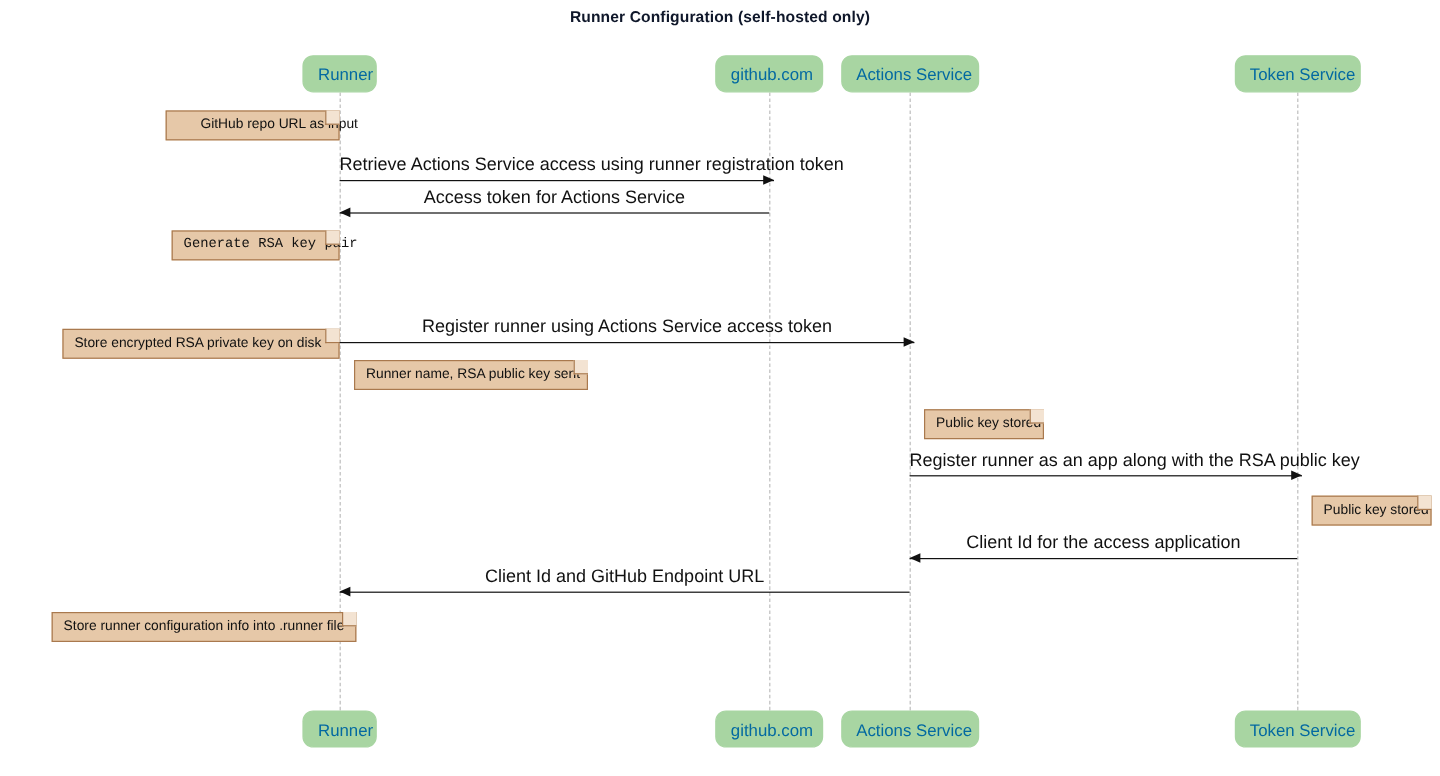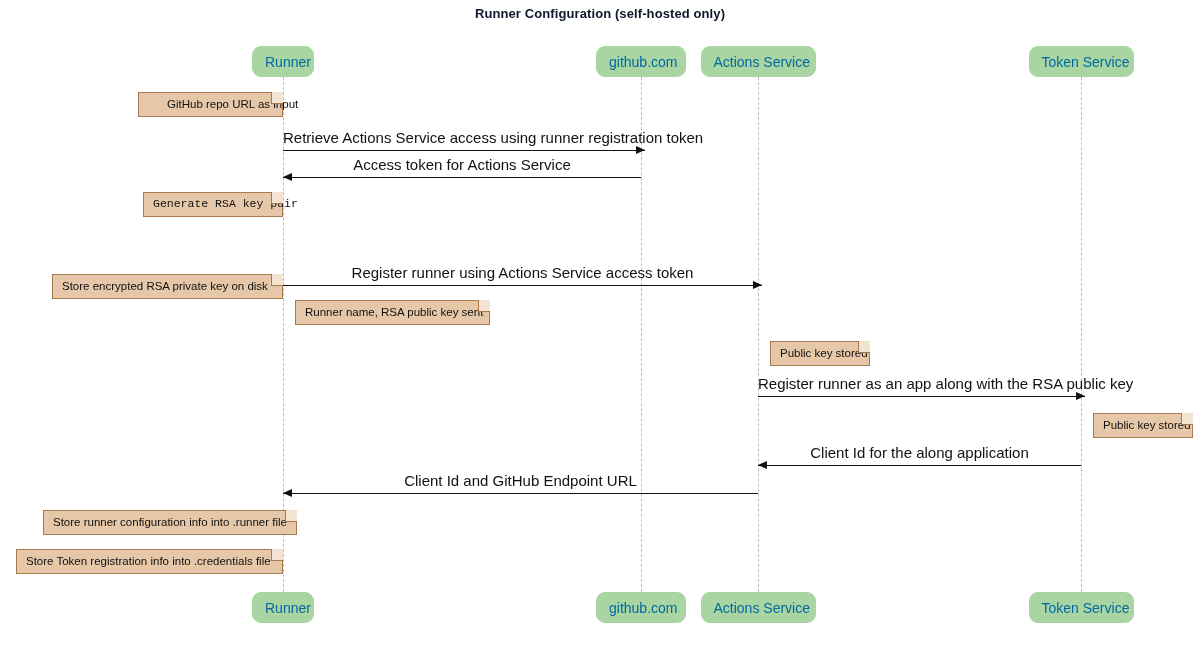--- a/index.html
+++ b/index.html
@@ -113,21 +113,20 @@
     <div class="participant" style="left: 700.5px; top: 592px; width: 115px;">Actions Service</div>
     <div class="participant" style="left: 1028.5px; top: 46px; width: 105px;">Token Service</div>
     <div class="participant" style="left: 1028.5px; top: 592px; width: 105px;">Token Service</div>
     <div class="note" style="width: 145px; top: 92px; left: 138px; padding-left: 28px;"><span>GitHub repo URL as input</span><div class="fold"></div></div>
     <div class="note" style="width: 140px; top: 192px; left: 143px; font-family: Liberation Mono, monospace;"><span>Generate RSA key pair</span><div class="fold"></div></div>
     <div class="note" style="width: 231px; top: 231px; left: 52px; margin-top: 43px;"><span>Store encrypted RSA private key on disk</span><div class="fold"></div></div>
     <div class="note" style="width: 195px; top: 300px; left: 295px;"><span>Runner name, RSA public key sent</span><div class="fold"></div></div>
     <div class="note" style="width: 100px; top: 341px; left: 770px;"><span>Public key stored</span><div class="fold"></div></div>
     <div class="note" style="width: 100px; top: 413px; left: 1093px;"><span>Public key stored</span><div class="fold"></div></div>
     <div class="note" style="width: 254px; top: 510px; left: 43px;"><span>Store runner configuration info into .runner file</span><div class="fold"></div></div>
-    <div class="note" style="width: 267px; top: 549px; left: 16px;"><span>Store Token registration info into .credentials file</span><div class="fold"></div></div>
     <div class="msg right" style="left: 283px; top: 150px; width: 362px;">
       <div class="line" style="width: 362px;"></div>
       <div class="head" style="left: 353px;"></div>
       <div class="lbl">Retrieve Actions Service access using runner registration token</div>
     </div>
     <div class="msg left" style="left: 283px; top: 177px; width: 358px;">
       <div class="line" style="width: 358px;"></div>
       <div class="head" style="left: 0px;"></div>
       <div class="lbl">Access token for Actions Service</div>
     </div>
@@ -137,20 +136,20 @@
       <div class="lbl">Register runner using Actions Service access token</div>
     </div>
     <div class="msg right" style="left: 758px; top: 396px; width: 327px;">
       <div class="line" style="width: 327px;"></div>
       <div class="head" style="left: 318px;"></div>
       <div class="lbl">Register runner as an app along with the RSA public key</div>
     </div>
     <div class="msg left" style="left: 758px; top: 465px; width: 323px;">
       <div class="line" style="width: 323px;"></div>
       <div class="head" style="left: 0px;"></div>
-      <div class="lbl">Client Id for the along application</div>
+      <div class="lbl">Client Id for the access application</div>
     </div>
     <div class="msg left" style="left: 283px; top: 493px; width: 475px;">
       <div class="line" style="width: 475px;"></div>
       <div class="head" style="left: 0px;"></div>
       <div class="lbl">Client Id and GitHub Endpoint URL</div>
     </div>
   </div>
 
 </body></html>

